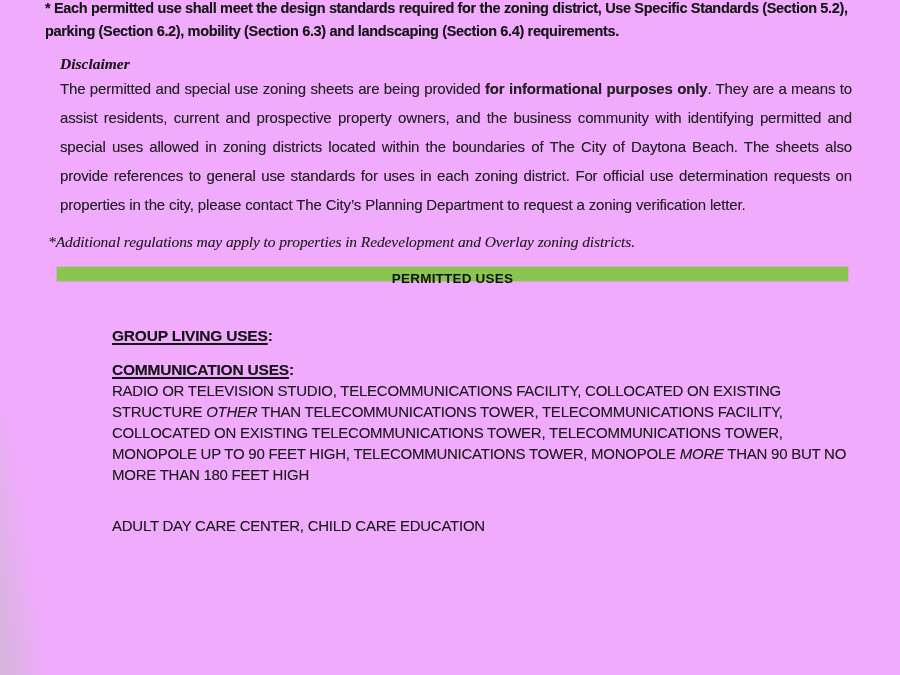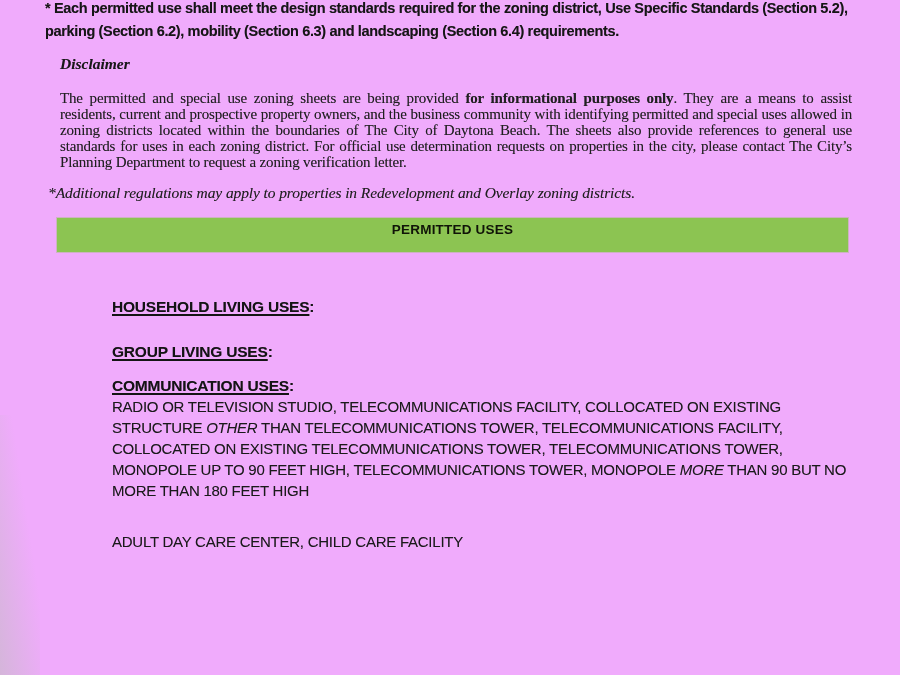--- a/index.html
+++ b/index.html
@@ -40,43 +40,43 @@
   .disclaimer { margin: 13px 0 0 60px; width: 792px; }
   .disclaimer-title {
     font-family: "Liberation Serif", serif;
     font-weight: bold;
     font-style: italic;
     font-size: 15.5px;
     color: #181818;
     text-shadow: 0 0 0.5px rgba(0,0,0,0.3);
   }
   .disclaimer-body {
-    margin-top: 17px;
-    font-family: Liberation Serif, serif;
+    margin-top: 1px;
+    font-family: Liberation Sans, sans-serif;
     font-size: 15px;
     letter-spacing: -0.15px;
-    line-height: 16px;
+    line-height: 29px;
     text-align: justify;
     color: #202020;
     text-shadow: 0 0 0.5px rgba(0,0,0,0.3);
   }
   .disclaimer-body .b { font-weight: bold; }
   .additional-note {
     margin: 14px 0 0 48px;
     font-family: "Liberation Serif", serif;
     font-size: 15.5px;
     letter-spacing: -0.1px;
     color: #202020;
     text-shadow: 0 0 0.5px rgba(0,0,0,0.3);
     font-style: italic;
   }
   .banner {
     margin: 16px 0 0 57px;
     width: 791px;
-    height: 34px;
+    height: 14px;
     line-height: 22px;
     text-align: center;
     background: #8cc452;
     box-shadow: 0 0 0 1px rgba(140,196,82,0.35);
   }
   .banner-label {
     font-family: "Liberation Sans", sans-serif;
     font-weight: bold;
     font-size: 13.5px;
     letter-spacing: 0.2px;
@@ -129,28 +129,27 @@
   </div>
 
   <p class="additional-note">*Additional regulations may apply to properties in Redevelopment and Overlay zoning districts.</p>
 
   <div class="banner" style="background: rgb(140, 196, 82);">
     <span class="banner-label">PERMITTED USES</span>
   </div>
 
   <div class="sections">
       <div class="section">
-        <div class="section-heading"><span class="u">HOUSEHOLD LIVING USES</span>:</div>
       </div>
       <div class="section">
         <div class="section-heading"><span class="u">GROUP LIVING USES</span>:</div>
       </div>
       <div class="section">
         <div class="section-heading"><span class="u">COMMUNICATION USES</span>:</div>
         <div class="section-body"><span>RADIO OR TELEVISION STUDIO, TELECOMMUNICATIONS FACILITY, COLLOCATED ON EXISTING STRUCTURE </span><span class="i">OTHER</span><span> THAN TELECOMMUNICATIONS TOWER, TELECOMMUNICATIONS FACILITY, COLLOCATED ON EXISTING TELECOMMUNICATIONS TOWER, TELECOMMUNICATIONS TOWER, MONOPOLE UP TO 90 FEET HIGH, TELECOMMUNICATIONS TOWER, MONOPOLE </span><span class="i">MORE</span><span> THAN 90 BUT NO MORE THAN 180 FEET HIGH</span></div>
       </div>
       <div class="section">
-        <div class="section-body"><span>ADULT DAY CARE CENTER, CHILD CARE FACILITY</span></div>
+        <div class="section-body"><span>ADULT DAY CARE CENTER, CHILD CARE EDUCATION</span></div>
       </div>
     </div>
 
   <div class="edge-shadow"></div>
 </div>
 
 </body></html>

